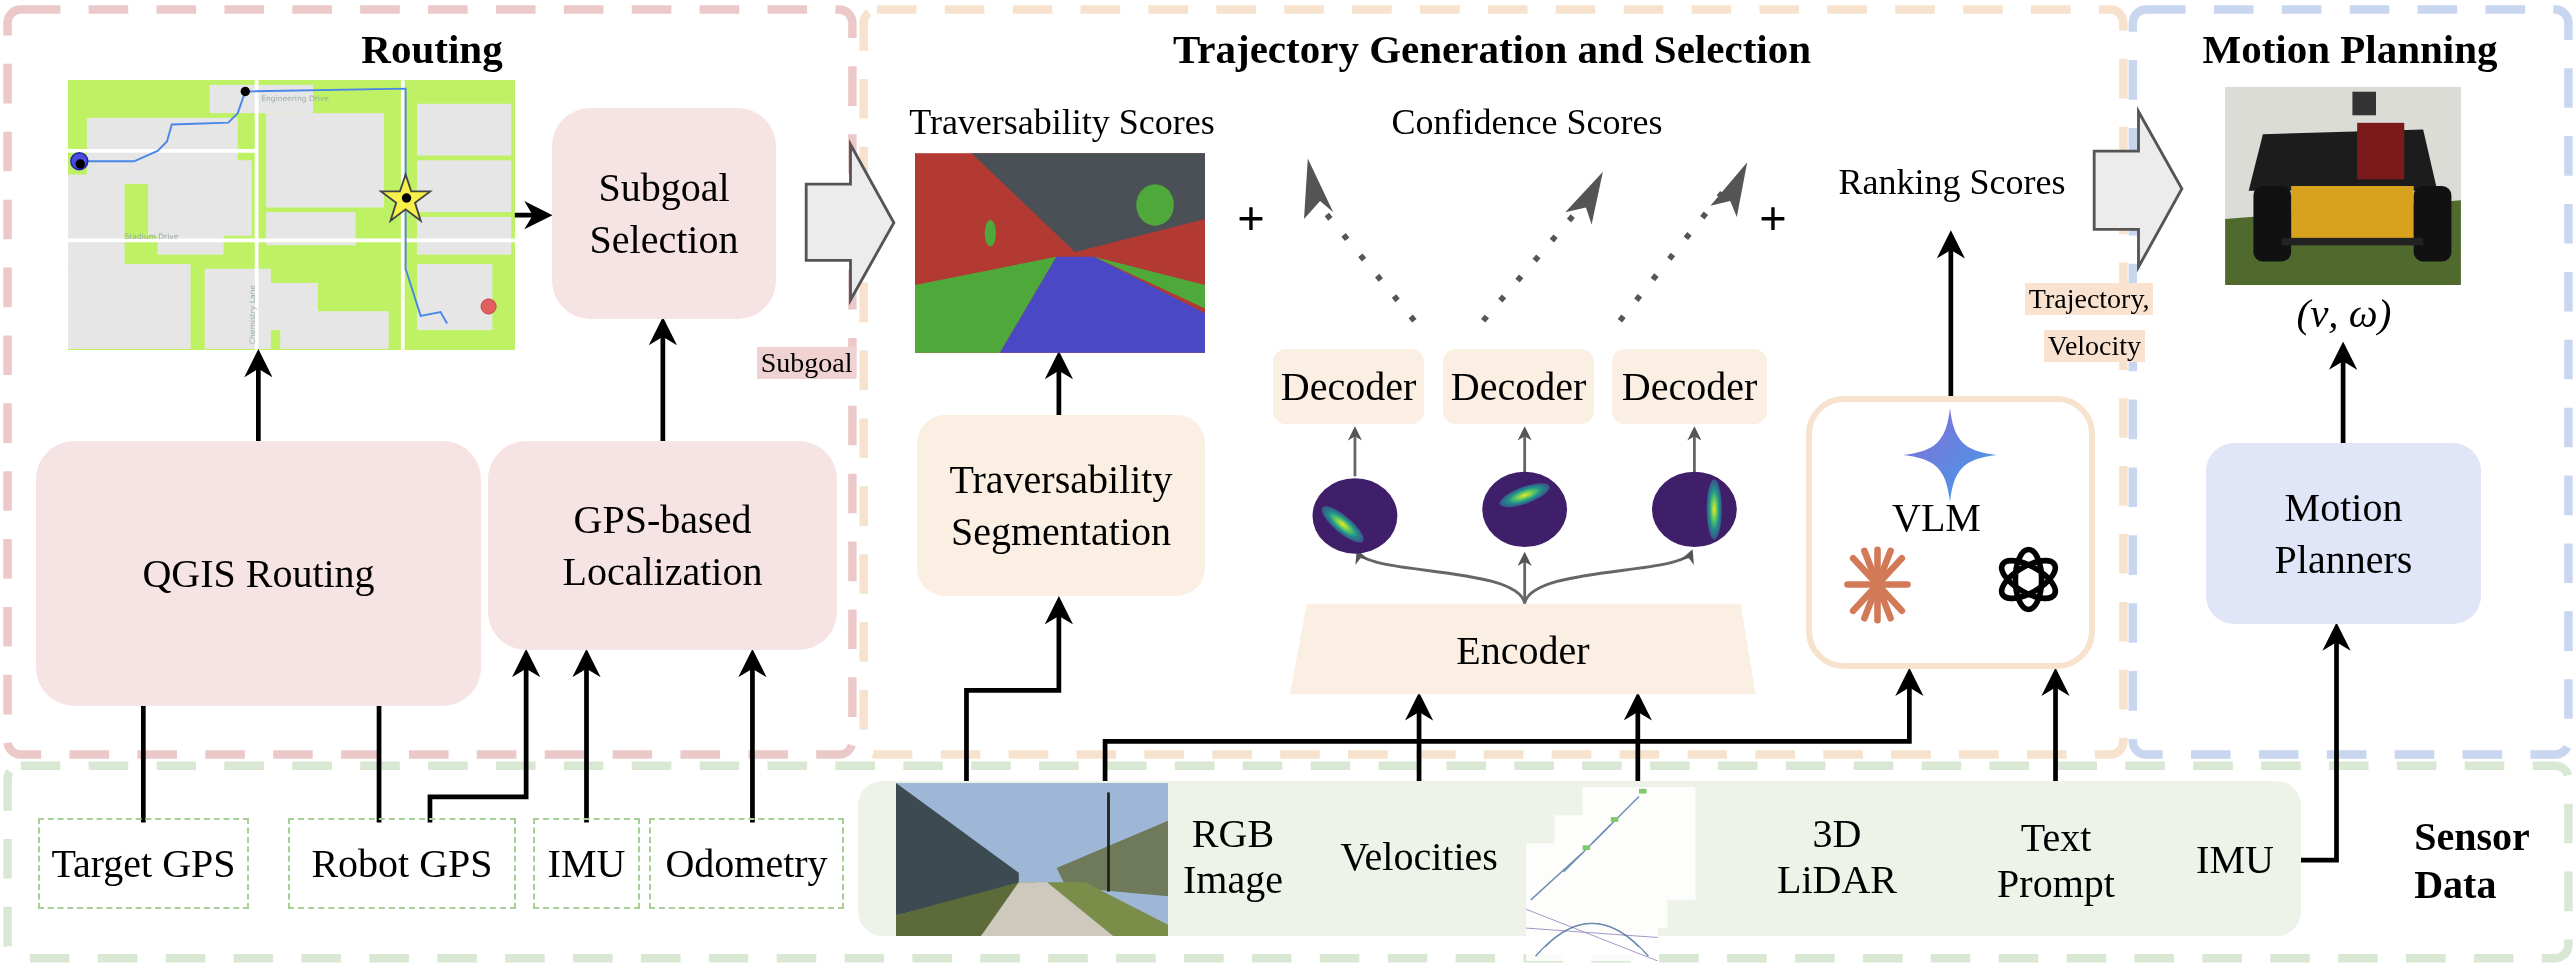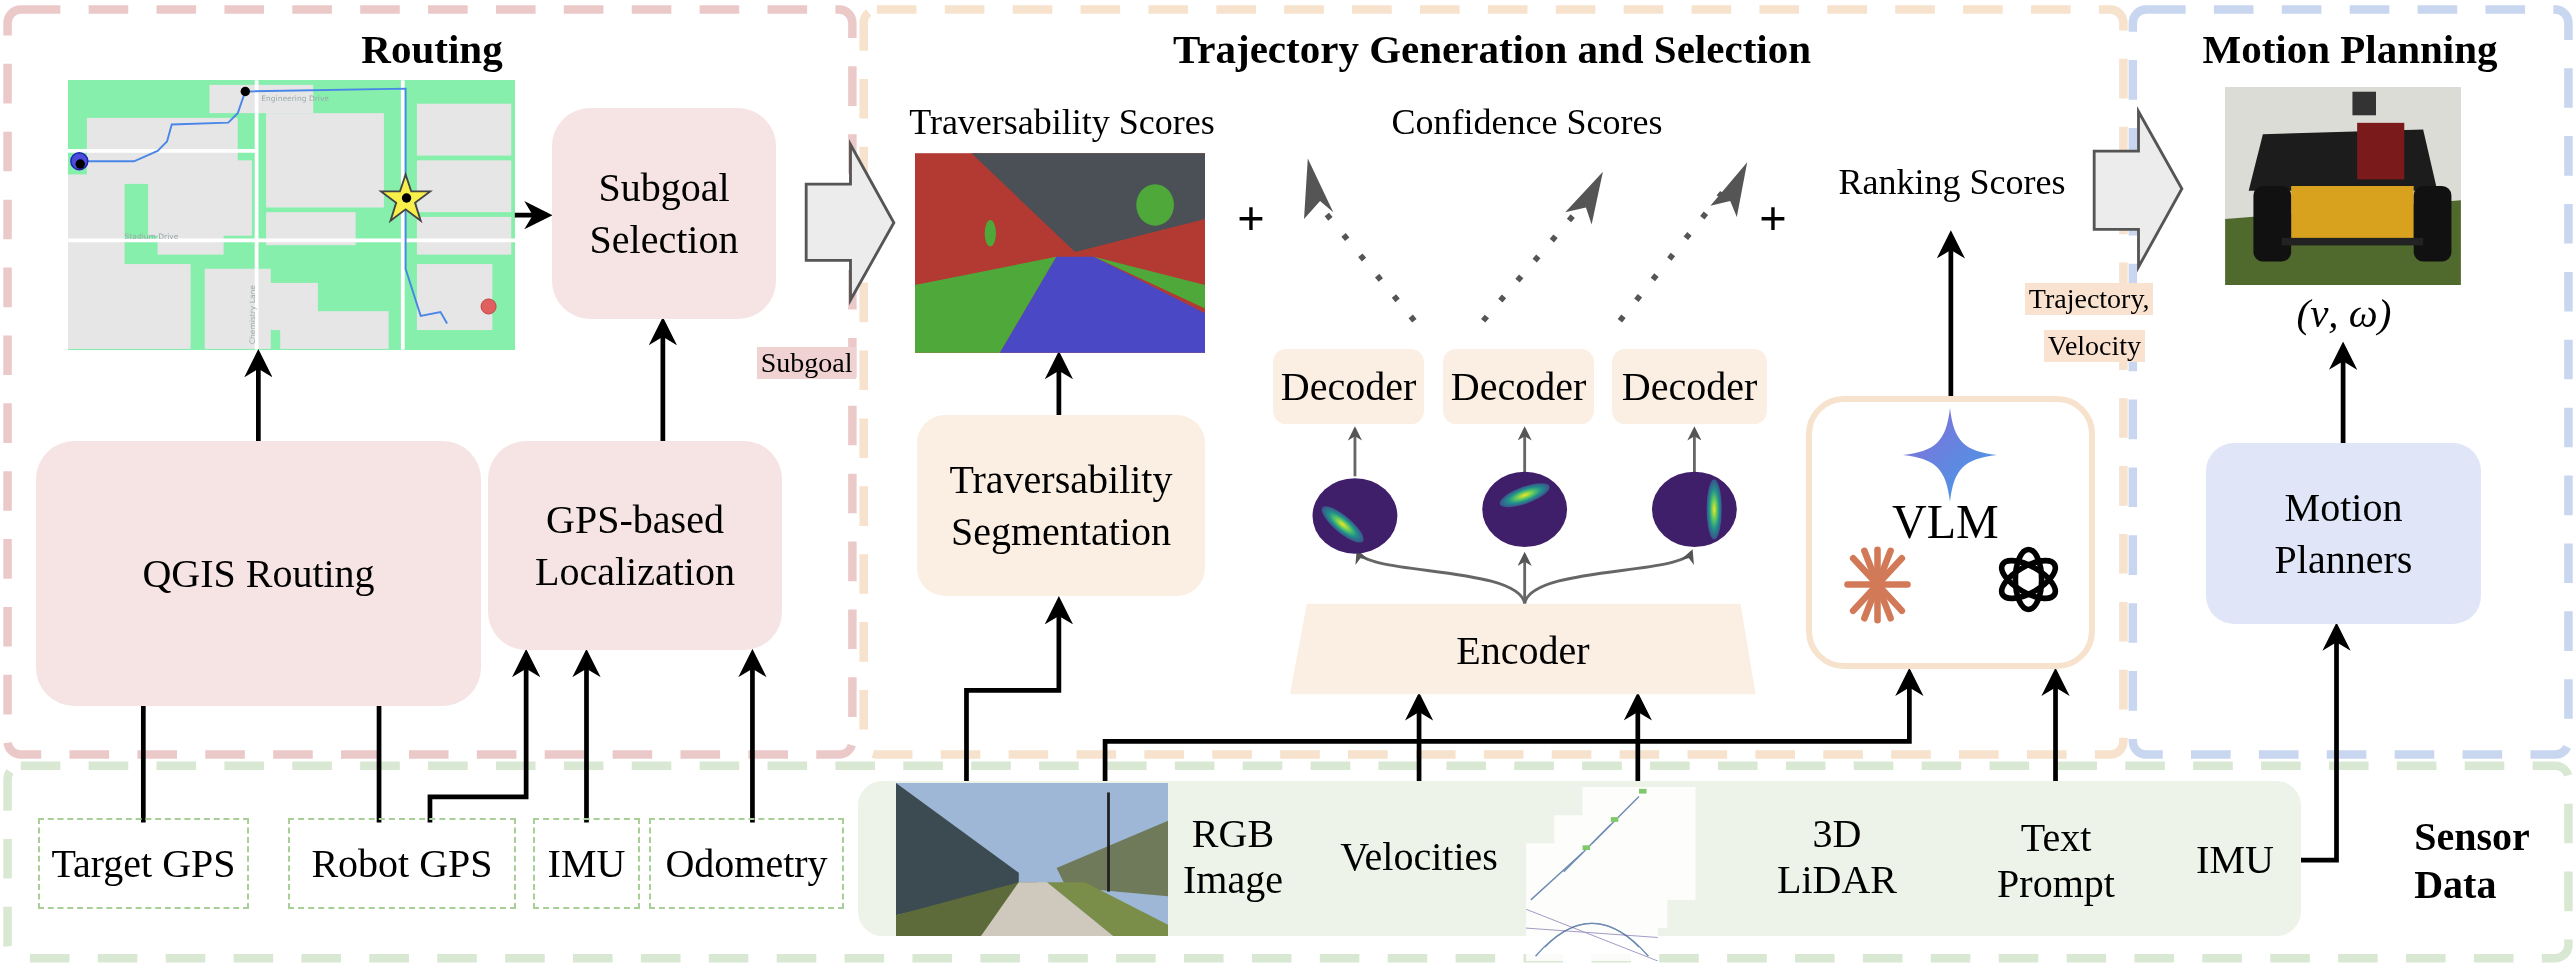--- a/index.html
+++ b/index.html
@@ -24,21 +24,21 @@
   <rect x="8" y="10" width="896" height="790" rx="14" fill="none" stroke="#ecc9c9" stroke-width="9" stroke-dasharray="42,30"></rect>
   <rect x="916" y="10" width="1336" height="790" rx="14" fill="none" stroke="#f6e2cd" stroke-width="9" stroke-dasharray="42,30"></rect>
   <rect x="2262" y="10" width="462" height="790" rx="14" fill="none" stroke="#c9d6f0" stroke-width="9" stroke-dasharray="42,30"></rect>
   <rect x="8" y="812" width="2716" height="204" rx="14" fill="none" stroke="#d9e8d2" stroke-width="9" stroke-dasharray="42,30"></rect>
 </svg>
 
 <div class="title" style="left:432px; top:24.5px;">Routing</div>
 <div class="title" style="left:1492px; top:24.5px;">Trajectory Generation and Selection</div>
 <div class="title" style="left:2350px; top:24.5px;">Motion Planning</div>
 
-<div class="abs" style="left:68px; top:80px; width:447px; height:270px; background:#86efac; overflow:hidden;">
+<div class="abs" style="left:68px; top:80px; width:447px; height:270px; background:#bef264; overflow:hidden;">
   <svg width="447" height="270" viewBox="0 0 474 286">
     <g fill="#e6e6e6">
       <rect x="20" y="40" width="160" height="70"></rect>
         <rect x="150" y="5" width="110" height="30"></rect>
       <rect x="0" y="100" width="60" height="110"></rect>
         <rect x="85" y="85" width="110" height="80"></rect>
       <rect x="210" y="35" width="125" height="100"></rect>
         <rect x="210" y="140" width="95" height="35"></rect>
       <rect x="370" y="25" width="100" height="55"></rect>
         <rect x="370" y="85" width="100" height="55"></rect>
@@ -137,21 +137,21 @@
 
 <div class="box pink" style="left:552px; top:108px; width:224px; height:211px;">
   <div>
       <div>Subgoal</div>
       <div>Selection</div>
     </div>
 </div>
 <div class="hl" style="left:757px; top:347px; background:#f0d2d2;">Subgoal</div>
 
 <div class="box pink" style="left:36px; top:441px; width:445px; height:265px;">QGIS Routing</div>
-<div class="box pink" style="left:488px; top:441px; width:294px; height:209px;">
+<div class="box pink" style="left:488px; top:441px; width:349px; height:209px;">
   <div>
       <div>GPS-based</div>
       <div>Localization</div>
     </div>
 </div>
 
 <div class="lbl" style="left:1062px; top:102px;">Traversability Scores</div>
 <div class="lbl" style="left:1527px; top:102px;">Confidence Scores</div>
 <div class="lbl" style="left:1952px; top:162px;">Ranking Scores</div>
 <div class="abs" style="left:1237px; top:190px; font-size:49px; font-weight:bold;">+</div>
@@ -208,21 +208,21 @@
 <div class="abs" style="left:1806px; top:396px; width:289px; height:273px; box-sizing:border-box; border:6.6px solid #f6e2cd; border-radius:38px; background:#fff;">
   <svg class="abs" style="left:91px; top:5.7px;" width="94" height="94" viewBox="0 0 100 100">
     <defs>
         <linearGradient id="gem" x1="0" y1="0" x2="1" y2="1">
           <stop offset="0" stop-color="#8a6ad8"></stop>
           <stop offset="1" stop-color="#3fa0e8"></stop>
         </linearGradient>
       </defs>
     <path d="M50,0 C54,35 65,46 100,50 C65,54 54,65 50,100 C46,65 35,54 0,50 C35,46 46,35 50,0 Z" fill="url(#gem)"></path>
   </svg>
-  <div class="abs" style="left:80px; top:92px; font-size:48px;">VLM</div>
+  <div class="abs" style="left:80px; top:92px; font-size:40px;">VLM</div>
   <svg class="abs" style="left:28px; top:143px;" width="75" height="80" viewBox="0 0 80 85">
     <g stroke="#d27a58" stroke-width="7" stroke-linecap="round">
       <line x1="40" y1="5" x2="40" y2="80"></line>
         <line x1="8" y1="42" x2="72" y2="42"></line>
       <line x1="14" y1="14" x2="66" y2="70"></line>
         <line x1="66" y1="14" x2="14" y2="70"></line>
       <line x1="26" y1="6" x2="54" y2="78"></line>
         <line x1="54" y1="6" x2="26" y2="78"></line>
     </g>
   </svg>

